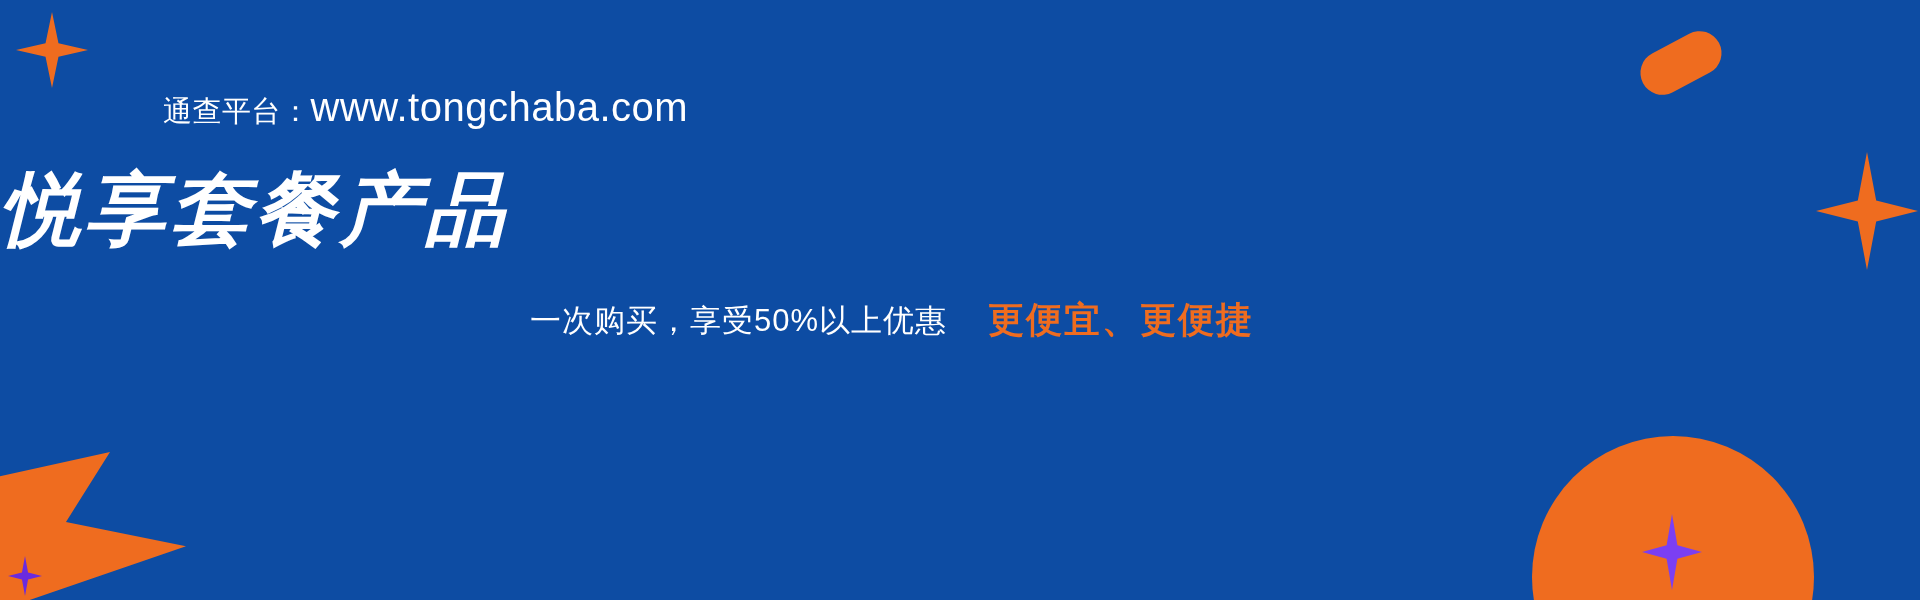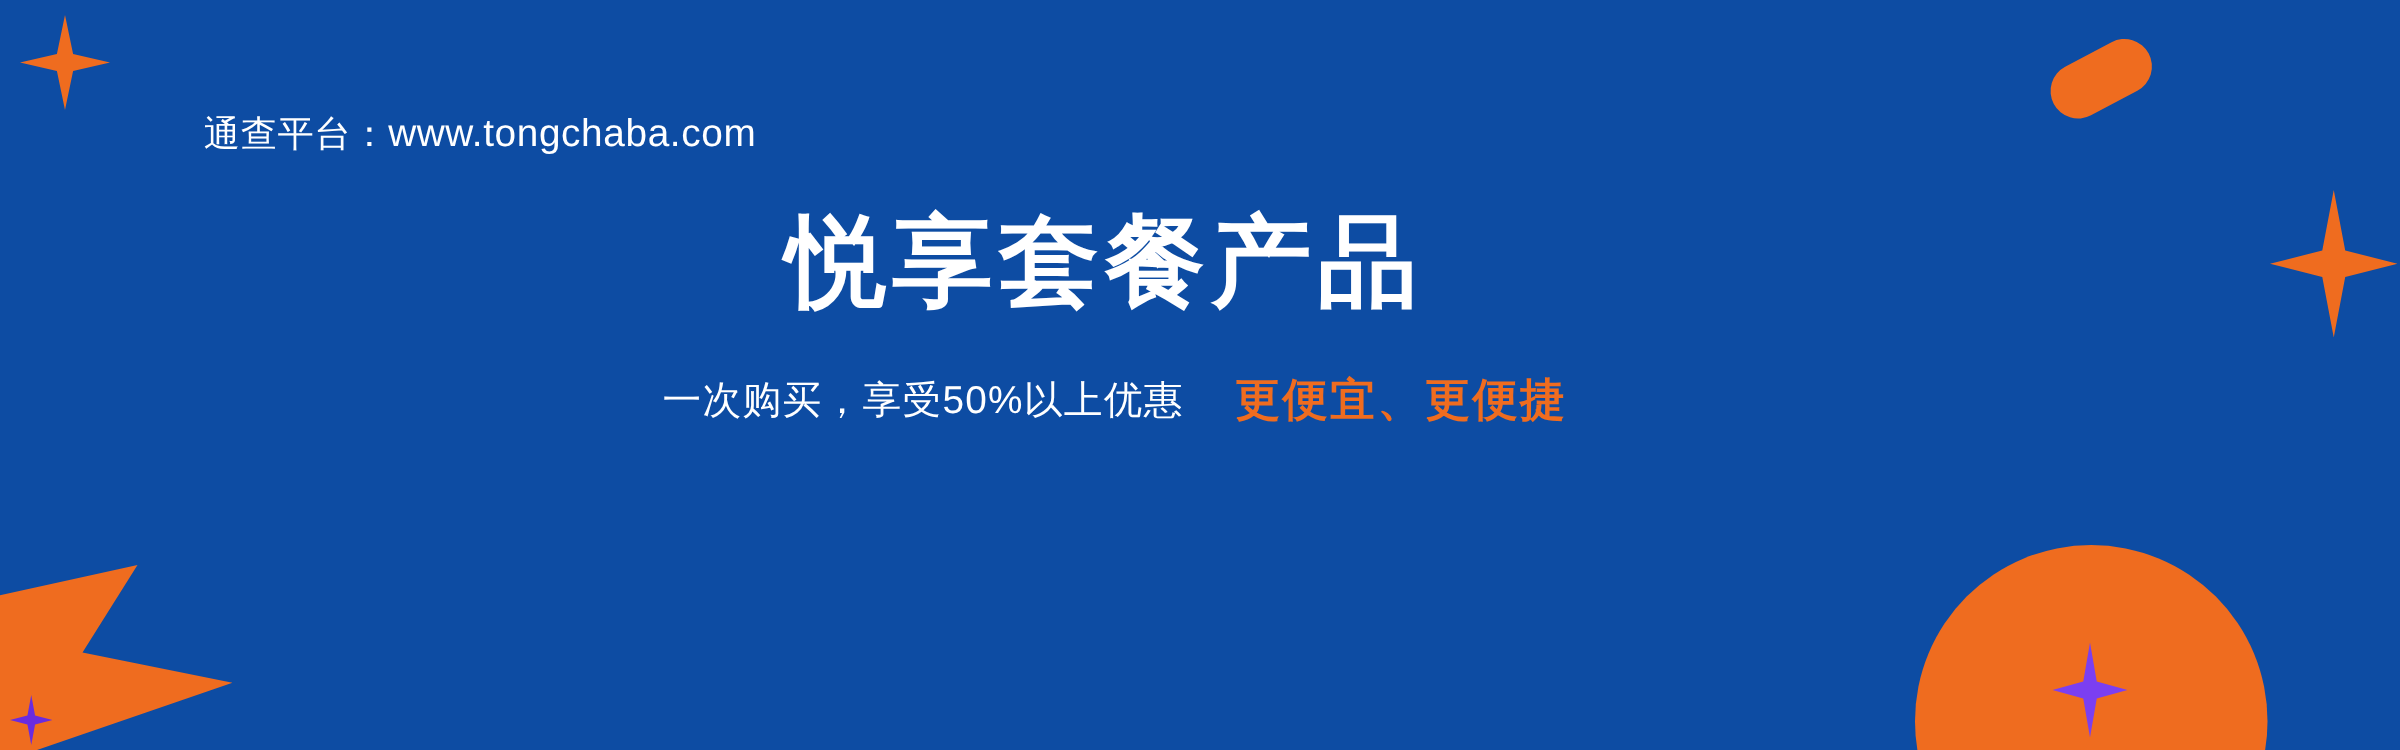--- a/index.html
+++ b/index.html
@@ -111,37 +111,37 @@
     left: 163px;
     top: 86px;
     color: #ffffff;
     font-size: 30px;
     line-height: 42px;
     letter-spacing: 0.5px;
     white-space: nowrap;
     font-weight: 400;
   }
   .url-label { font-size: 29px; text-align: center; }
-  .url-value { font-size: 31px; }
+  .url-value { font-size: 40px; }
 
   .title {
     position: absolute;
     left: 0;
     right: 0;
     top: 162px;
-    text-align: center;
     color: #ffffff;
     font-size: 80px;
     font-weight: bold;
     letter-spacing: 5px;
     line-height: 96px;
     white-space: nowrap;
     
     padding-right: 152px;
     box-sizing: border-box;
+    font-style: italic;
   }
 
   .subtitle {
     position: absolute;
     left: 0;
     right: 0;
     top: 296px;
     text-align: center;
     white-space: nowrap;
     padding-right: 136px;

